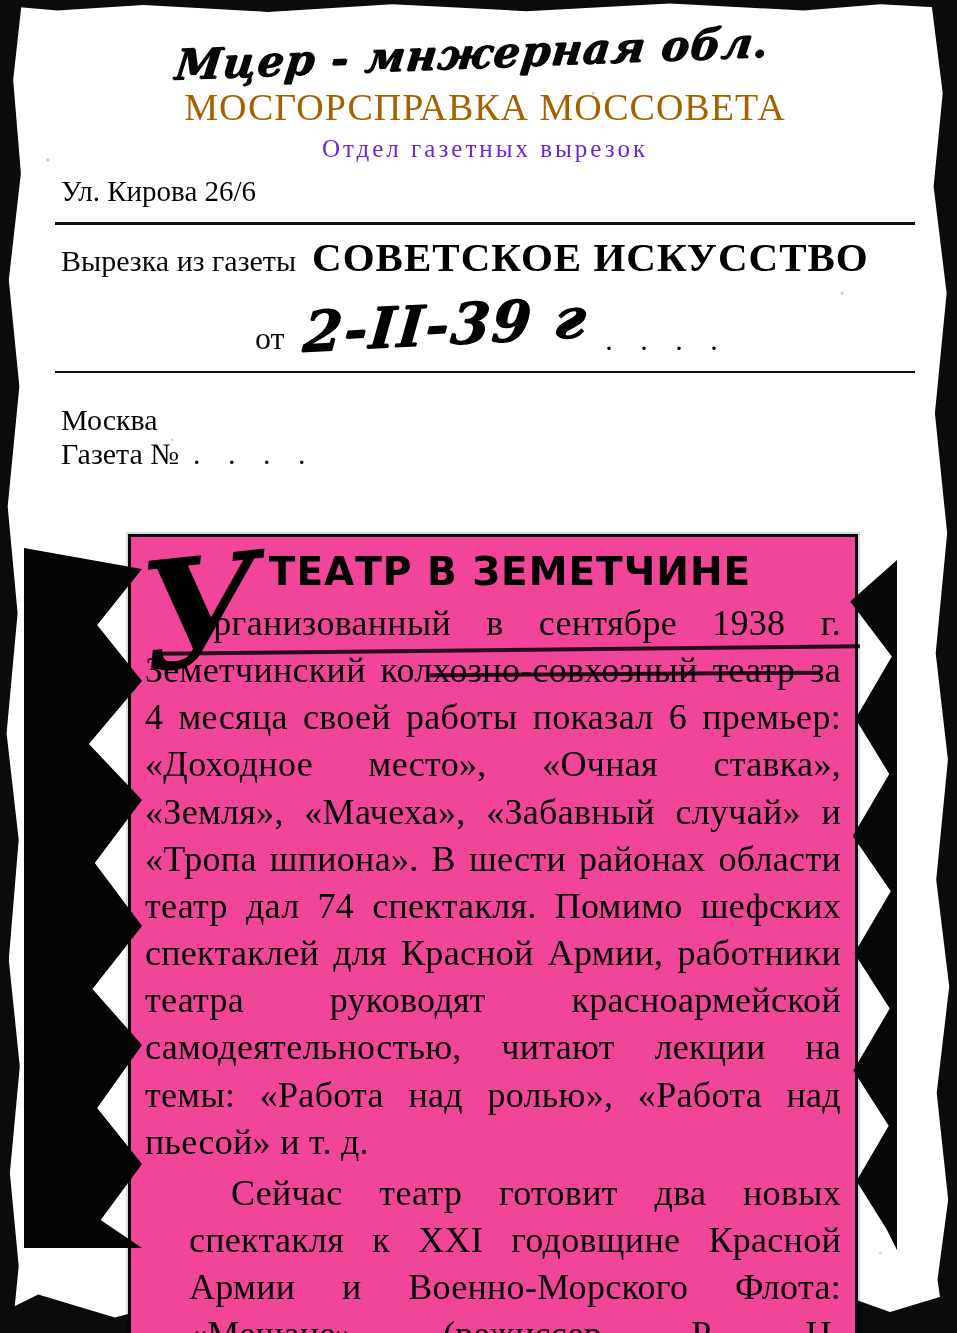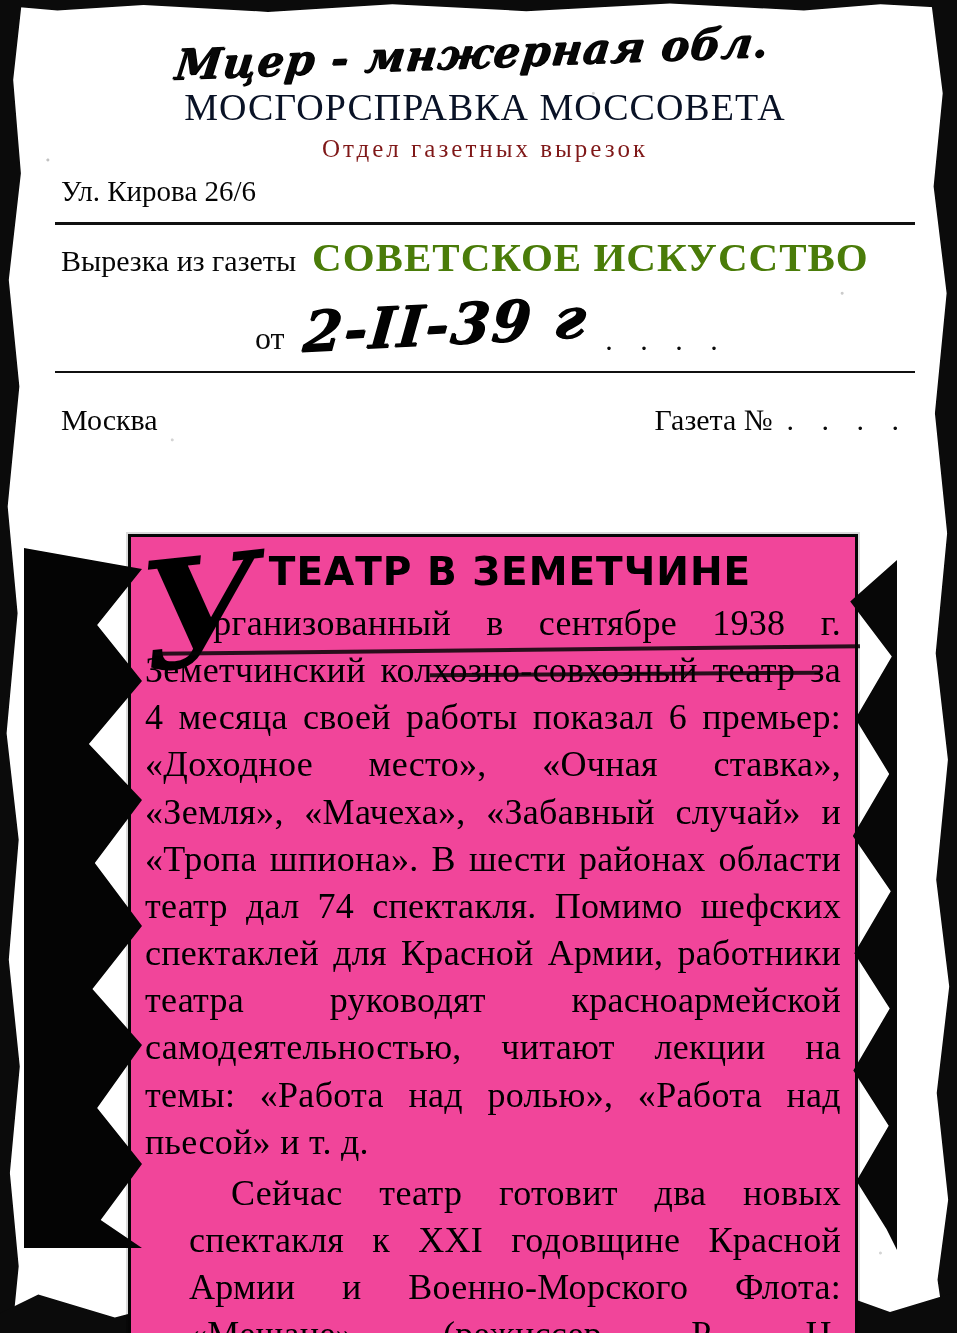--- a/index.html
+++ b/index.html
@@ -73,29 +73,29 @@
     margin-left: 120px;
     letter-spacing: 1px;
     white-space: nowrap;
     text-shadow: 1px 1px 0 #000;
   }
 
   .org-title {
     text-align: center;
     font-size: 38px;
     letter-spacing: 1px;
-    color: #0f172a;
+    color: #a16207;
     margin-top: 10px;
     font-family: "Liberation Serif", serif;
   }
   .org-sub {
     text-align: center;
     font-size: 25px;
     letter-spacing: 3px;
-    color: #7f1d1d;
+    color: #6d28d9;
     margin-top: 6px;
   }
   .addr-row {
     display: flex;
     justify-content: space-between;
     align-items: baseline;
     font-size: 29px;
     margin-top: 12px;
     color: #0b0b0b;
     padding: 0 6px;
@@ -114,21 +114,21 @@
     align-items: baseline;
     gap: 16px;
     margin-top: 8px;
     padding: 0 6px;
   }
   .clip-label { font-size: 30px; color: #0c0c0c; }
   .paper-name {
     font-size: 41px;
     font-weight: 700;
     letter-spacing: 1px;
-    color: #4d7c0f;
+    color: #000000;
   }
 
   .date-row {
     display: flex;
     align-items: flex-end;
     gap: 18px;
     margin-top: 10px;
     padding-left: 200px;
   }
   .date-label { font-size: 32px; color: #111; }
@@ -149,20 +149,21 @@
   }
 
   .place-row {
     display: flex;
     justify-content: space-between;
     align-items: baseline;
     font-size: 30px;
     margin-top: 30px;
     padding: 0 6px;
     color: #0b0b0b;
+    flex-direction: column;
   }
   .place-right { display: flex; align-items: flex-start; gap: 14px; }
 
   
   .clipping {
     position: absolute;
     left: 128px;
     top: 534px;
     width: 730px;
     background: #ec4899;

